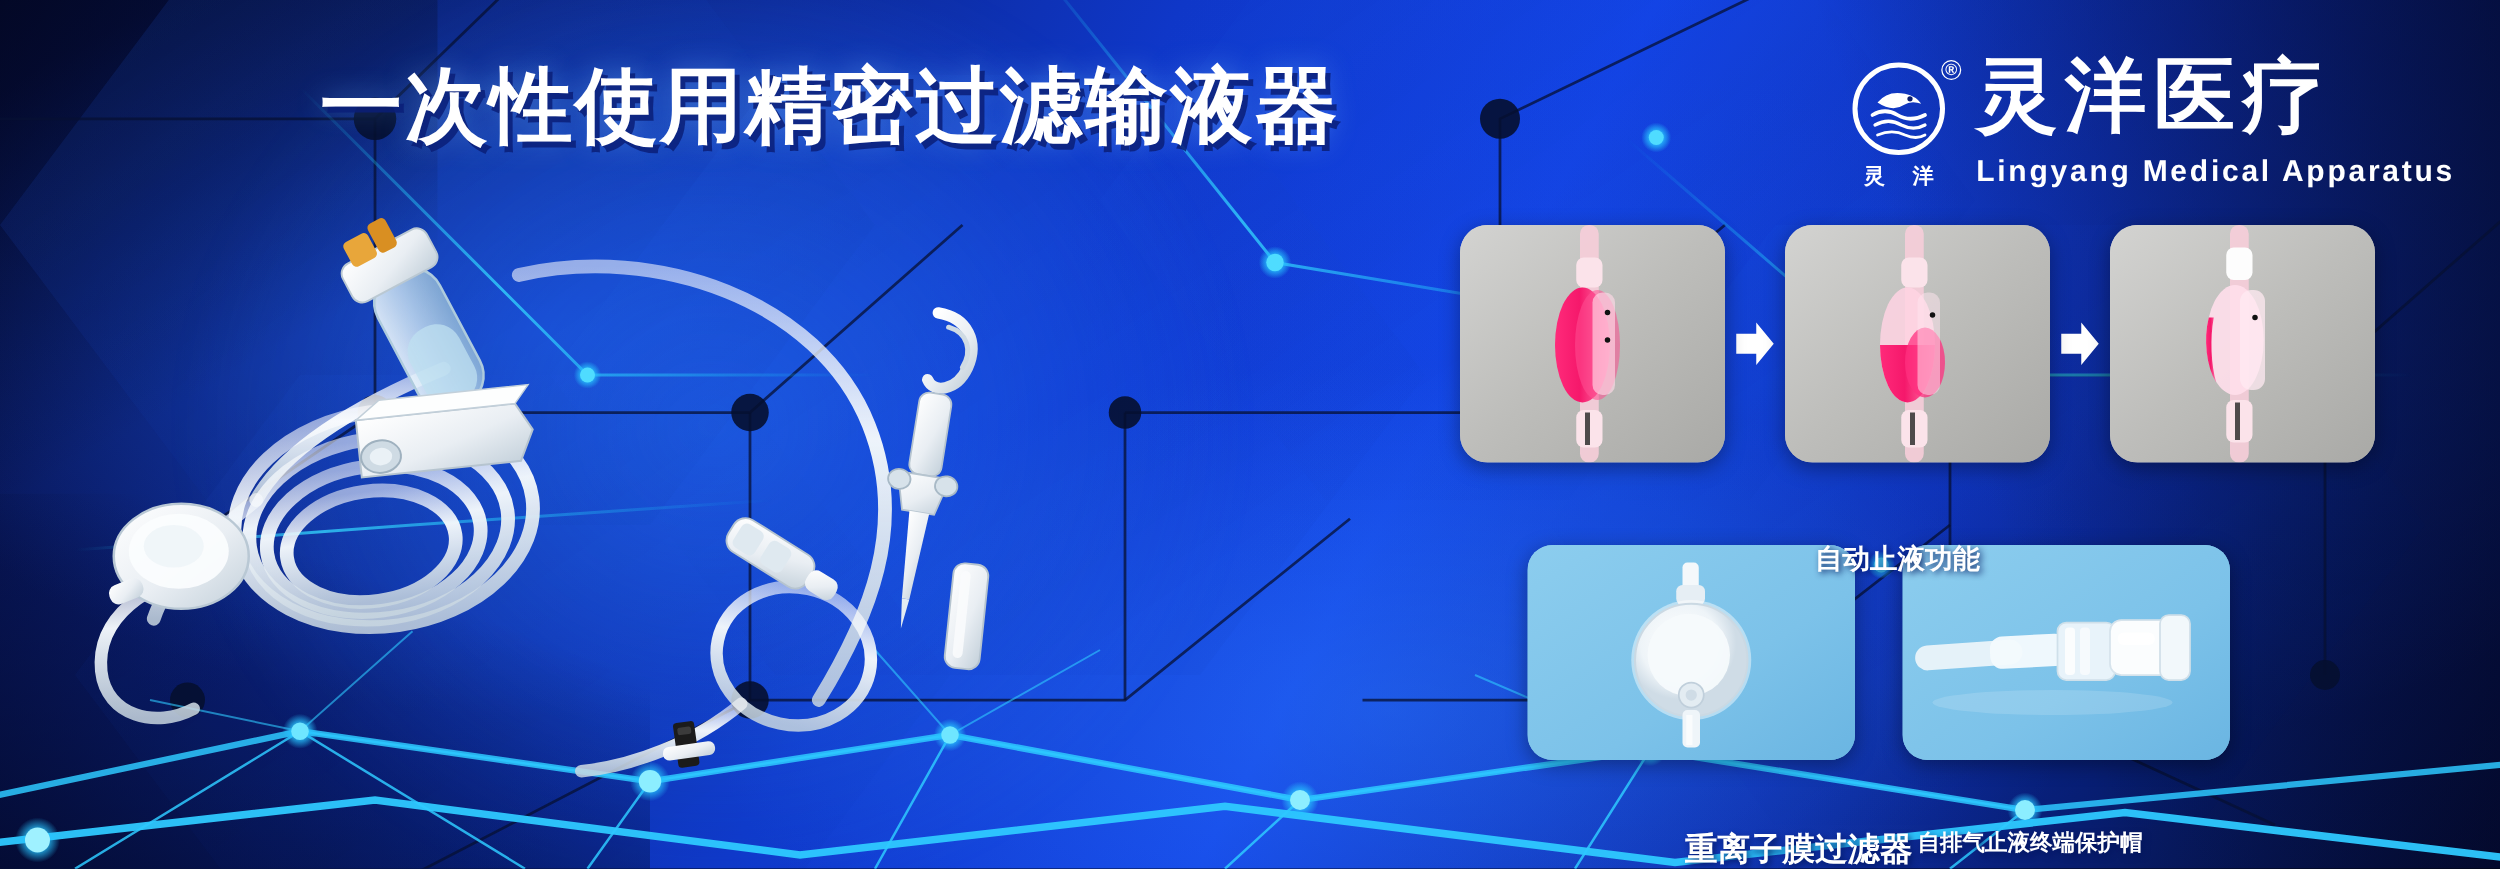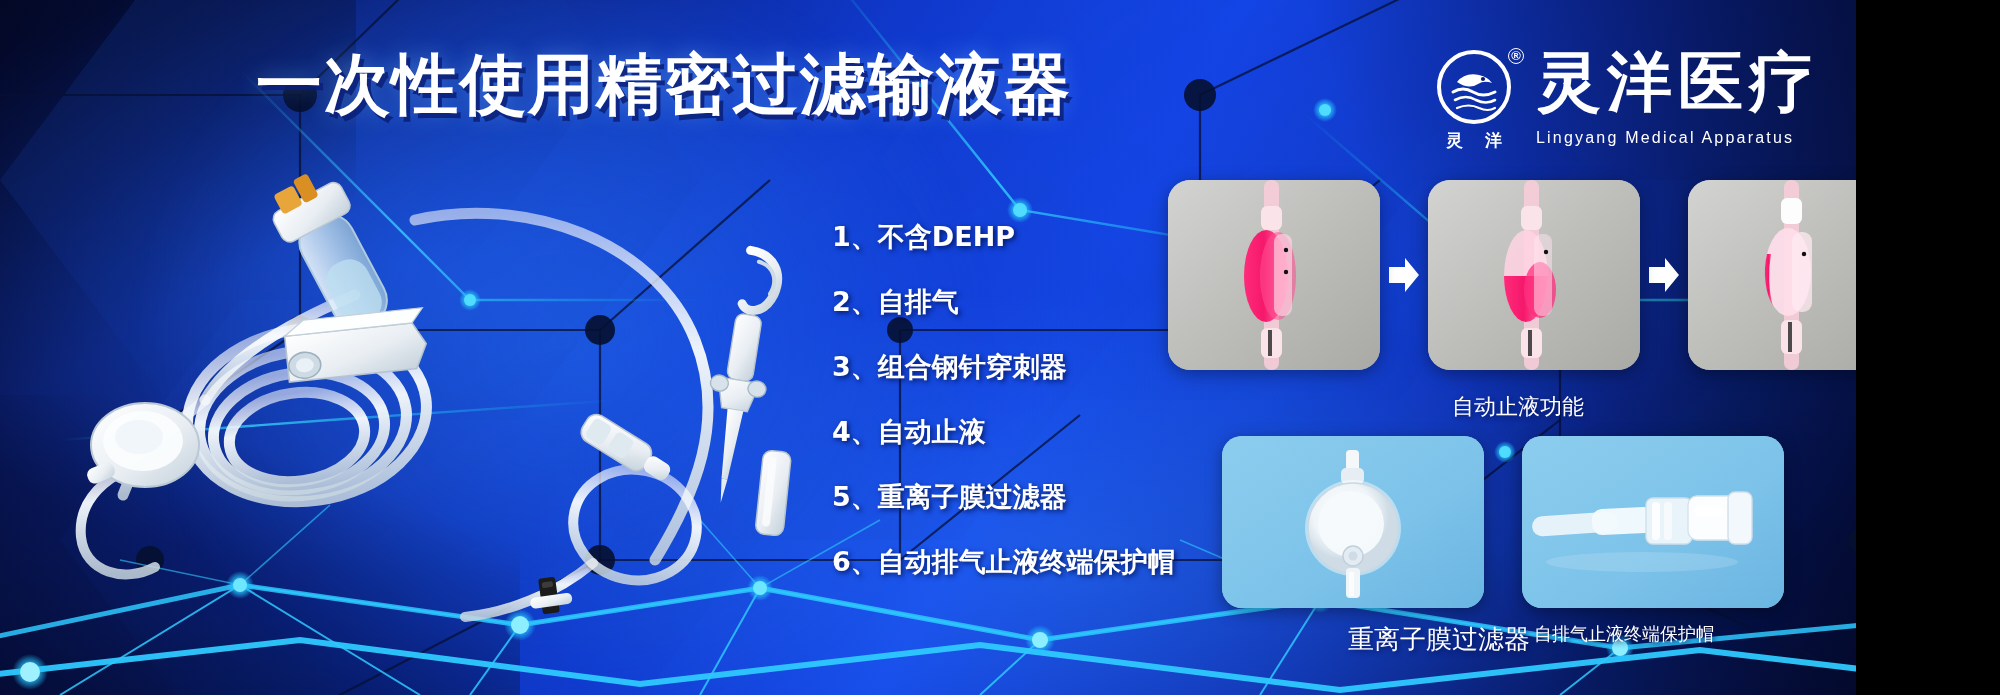--- a/index.html
+++ b/index.html
@@ -1,20 +1,20 @@
 <!DOCTYPE html>
 <html><head>
 <meta charset="utf-8">
 <style>
   * { margin:0; padding:0; box-sizing:border-box; }
   html,body { width:2000px; height:695px; overflow:hidden; background:#000; }
   body { font-family:"Liberation Sans","DejaVu Sans",sans-serif; }
 
   #banner{
-    position:relative; width:1856px; height:695px; overflow:hidden;
+    position:relative; width:2000px; height:695px; overflow:hidden;
     background:
       radial-gradient(ellipse 900px 500px at 22% 38%, rgba(30,95,255,.55) 0%, rgba(10,40,160,0) 62%),
       radial-gradient(ellipse 1100px 620px at 78% 30%, rgba(22,70,220,.40) 0%, rgba(8,25,120,0) 65%),
       linear-gradient(118deg,#050c38 0%,#0a1d6e 16%,#0f37c8 40%,#1344e8 56%,#0c2aa8 74%,#071a62 88%,#040a2e 100%);
   }
 
   .glow-a{ position:absolute; left:6%; top:-10%; width:900px; height:820px;
     background:radial-gradient(ellipse at center, rgba(40,120,255,.45), rgba(40,120,255,0) 68%);
     filter:blur(6px); }
   .glow-b{ position:absolute; left:46%; top:6%; width:760px; height:700px;
@@ -46,21 +46,21 @@
   .logo-circle{ position:relative; width:74px; height:74px; border-radius:50%;
     border:4px solid #fff; display:flex; align-items:center; justify-content:center; overflow:hidden; }
   .logo-reg{ position:absolute; right:-4px; top:-2px; font-size:13px; color:#fff;
     border:1.5px solid #fff; border-radius:50%; width:16px; height:16px;
     line-height:13px; text-align:center; font-weight:bold; }
   .logo-cn-sub{ margin-top:5px; display:flex; gap:22px; color:#fff;
     font-size:17px; font-weight:bold; font-family:"DejaVu Sans",sans-serif; }
   .logo-text{ display:flex; flex-direction:column; }
   .logo-cn{ color:#fff; font-size:65px; font-weight:bold; letter-spacing:6px; line-height:54px;
     font-family:"DejaVu Sans","Liberation Sans",sans-serif; }
-  .logo-en{ color:#fff; font-size:16px; letter-spacing:2.2px; margin-top:20px; font-weight:normal;
+  .logo-en{ color:#fff; font-size:24px; letter-spacing:2.2px; margin-top:20px; font-weight:bold;
     font-family:"Liberation Sans",sans-serif; }
 
   
   .features{ position:absolute; left:832px; top:222px; z-index:20; }
   .feat{ color:#fff; font-size:27px; font-weight:bold; line-height:30px; margin-bottom:35px;
      text-shadow:2px 2px 5px rgba(0,20,90,.9); white-space:nowrap;
      font-family:"DejaVu Sans","Liberation Sans",sans-serif; }
   .feat:last-child{ margin-bottom:0; }
 
   
@@ -68,22 +68,22 @@
   .hero svg{ width:100%; height:100%; overflow:visible; }
 
   
   .photo-row{ position:absolute; left:1168px; top:180px; display:flex; align-items:center; z-index:18; }
   .pcard{ width:212px; height:190px; border-radius:22px; overflow:hidden; position:relative;
      box-shadow:0 4px 16px rgba(0,0,0,.35); }
   .pcard.gray{ background:linear-gradient(150deg,#c9c9c7 0%,#b9b9b6 45%,#a9a9a6 100%); }
   .arrow{ width:48px; display:flex; align-items:center; justify-content:center; }
   .arrow svg{ display:block; }
 
-  .caption{ color:#fff; font-weight:normal; text-shadow:2px 2px 5px rgba(0,20,90,.85);
-     font-family:"DejaVu Sans","Liberation Sans",sans-serif; }
+  .caption{ color:#fff; font-weight:bold; text-shadow:2px 2px 5px rgba(0,20,90,.85);
+     font-family:"DejaVu Sans","Liberation Sans",sans-serif;margin-top:40px; }
   .cap-top{ position:absolute; left:1452px; top:392px; font-size:22px; z-index:20; }
 
   .bottom-row{ position:absolute; left:1222px; top:436px; display:flex; gap:38px; z-index:18; }
   .bcard{ height:172px; border-radius:20px; overflow:hidden; position:relative;
      background:#7ec4ea; box-shadow:0 4px 16px rgba(0,0,0,.35); }
   .bcard.one{ width:262px; }
   .bcard.two{ width:262px; }
   .cap-b1{ position:absolute; left:1348px; top:622px; font-size:26px; z-index:20; }
   .cap-b2{ position:absolute; left:1534px; top:622px; font-size:18px; z-index:20; }
 </style>
@@ -322,28 +322,20 @@
       </g>
 
       <g transform="rotate(-8 498 434)">
         <rect x="486" y="412" width="17" height="36" rx="3" fill="#1b1b1b"></rect>
         <rect x="489" y="416" width="11" height="6" rx="2" fill="#3b3b3b"></rect>
         <rect x="475" y="430" width="42" height="11" rx="5" fill="url(#plastic)"></rect>
       </g>
     </svg>
   </div>
 
-  <div class="features">
-    <div class="feat">1、不含DEHP</div>
-    <div class="feat">2、自排气</div>
-    <div class="feat">3、组合钢针穿刺器</div>
-    <div class="feat">4、自动止液</div>
-    <div class="feat">5、重离子膜过滤器</div>
-    <div class="feat">6、自动排气止液终端保护帽</div>
-  </div>
 
   <div class="photo-row">
 
     <div class="pcard gray">
       <svg viewBox="0 0 212 190" width="212" height="190">
         <defs>
           <linearGradient id="gbg" x1="0" y1="0" x2="1" y2="1">
             <stop offset="0%" stop-color="#d3d3d1"></stop>
               <stop offset="50%" stop-color="#bdbdba"></stop>
             <stop offset="100%" stop-color="#a9a9a6"></stop>

